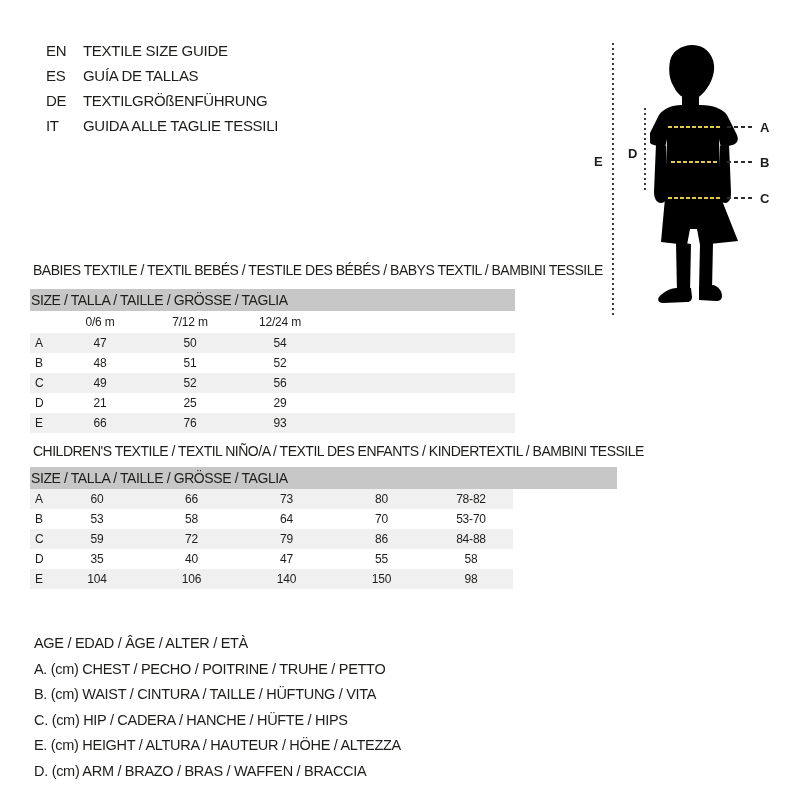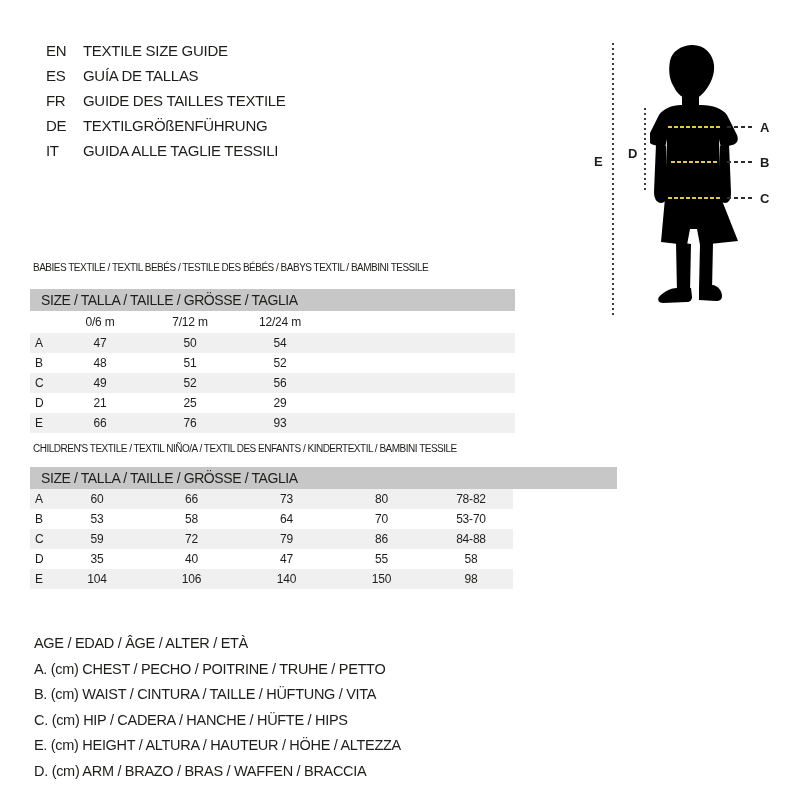--- a/index.html
+++ b/index.html
@@ -36,24 +36,24 @@
   .dash-y{
     position:absolute;height:2px;z-index:3;
     background-image:repeating-linear-gradient(to right,var(--yellow) 0px,var(--yellow) 4px,transparent 4px,transparent 6px);
   }
   .dash-k{
     position:absolute;height:2px;z-index:3;
     background-image:repeating-linear-gradient(to right,var(--dash) 0px,var(--dash) 4px,transparent 4px,transparent 7px);
   }
   .fig-label{position:absolute;font-size:13px;font-weight:bold;letter-spacing:0;line-height:13px;}
   
-  .sec-title{position:absolute;left:33px;font-size:10px;letter-spacing:-0.5px;white-space:nowrap;}
+  .sec-title{position:absolute;left:33px;font-size:14px;letter-spacing:-0.5px;white-space:nowrap;}
   .size-bar{
     position:absolute;left:30px;height:22px;background:var(--bar);
-    font-size:14px;line-height:22px;padding-left:11px;letter-spacing:-0.4px;
+    font-size:14px;line-height:22px;padding-left:1px;letter-spacing:-0.4px;
   }
   
   .size-table{position:absolute;left:30px;border-collapse:collapse;table-layout:fixed;font-size:12px;letter-spacing:-0.2px;}
   .size-table td{text-align:center;padding:0;vertical-align:middle;}
   .size-table tr.hdr td{height:22px;}
   .size-table tr.r td{height:20px;}
   .size-table tr.odd{background:var(--stripe);}
   .size-table td.lbl{text-align:left;padding-left:5px;}
   
   .legend{position:absolute;left:34px;top:631px;font-size:14.5px;line-height:25.5px;letter-spacing:-0.3px;}
@@ -62,24 +62,20 @@
 <body>
 
 <div class="lang-block">
   <div class="lang-row">
     <span class="lang-code">EN</span>
     <span>TEXTILE SIZE GUIDE</span>
   </div>
   <div class="lang-row">
     <span class="lang-code">ES</span>
     <span>GUÍA DE TALLAS</span>
-  </div>
-  <div class="lang-row">
-    <span class="lang-code">FR</span>
-    <span>GUIDE DES TAILLES TEXTILE</span>
   </div>
   <div class="lang-row">
     <span class="lang-code">DE</span>
     <span>TEXTILGRÖßENFÜHRUNG</span>
   </div>
   <div class="lang-row">
     <span class="lang-code">IT</span>
     <span>GUIDA ALLE TAGLIE TESSILI</span>
   </div>
 </div>

